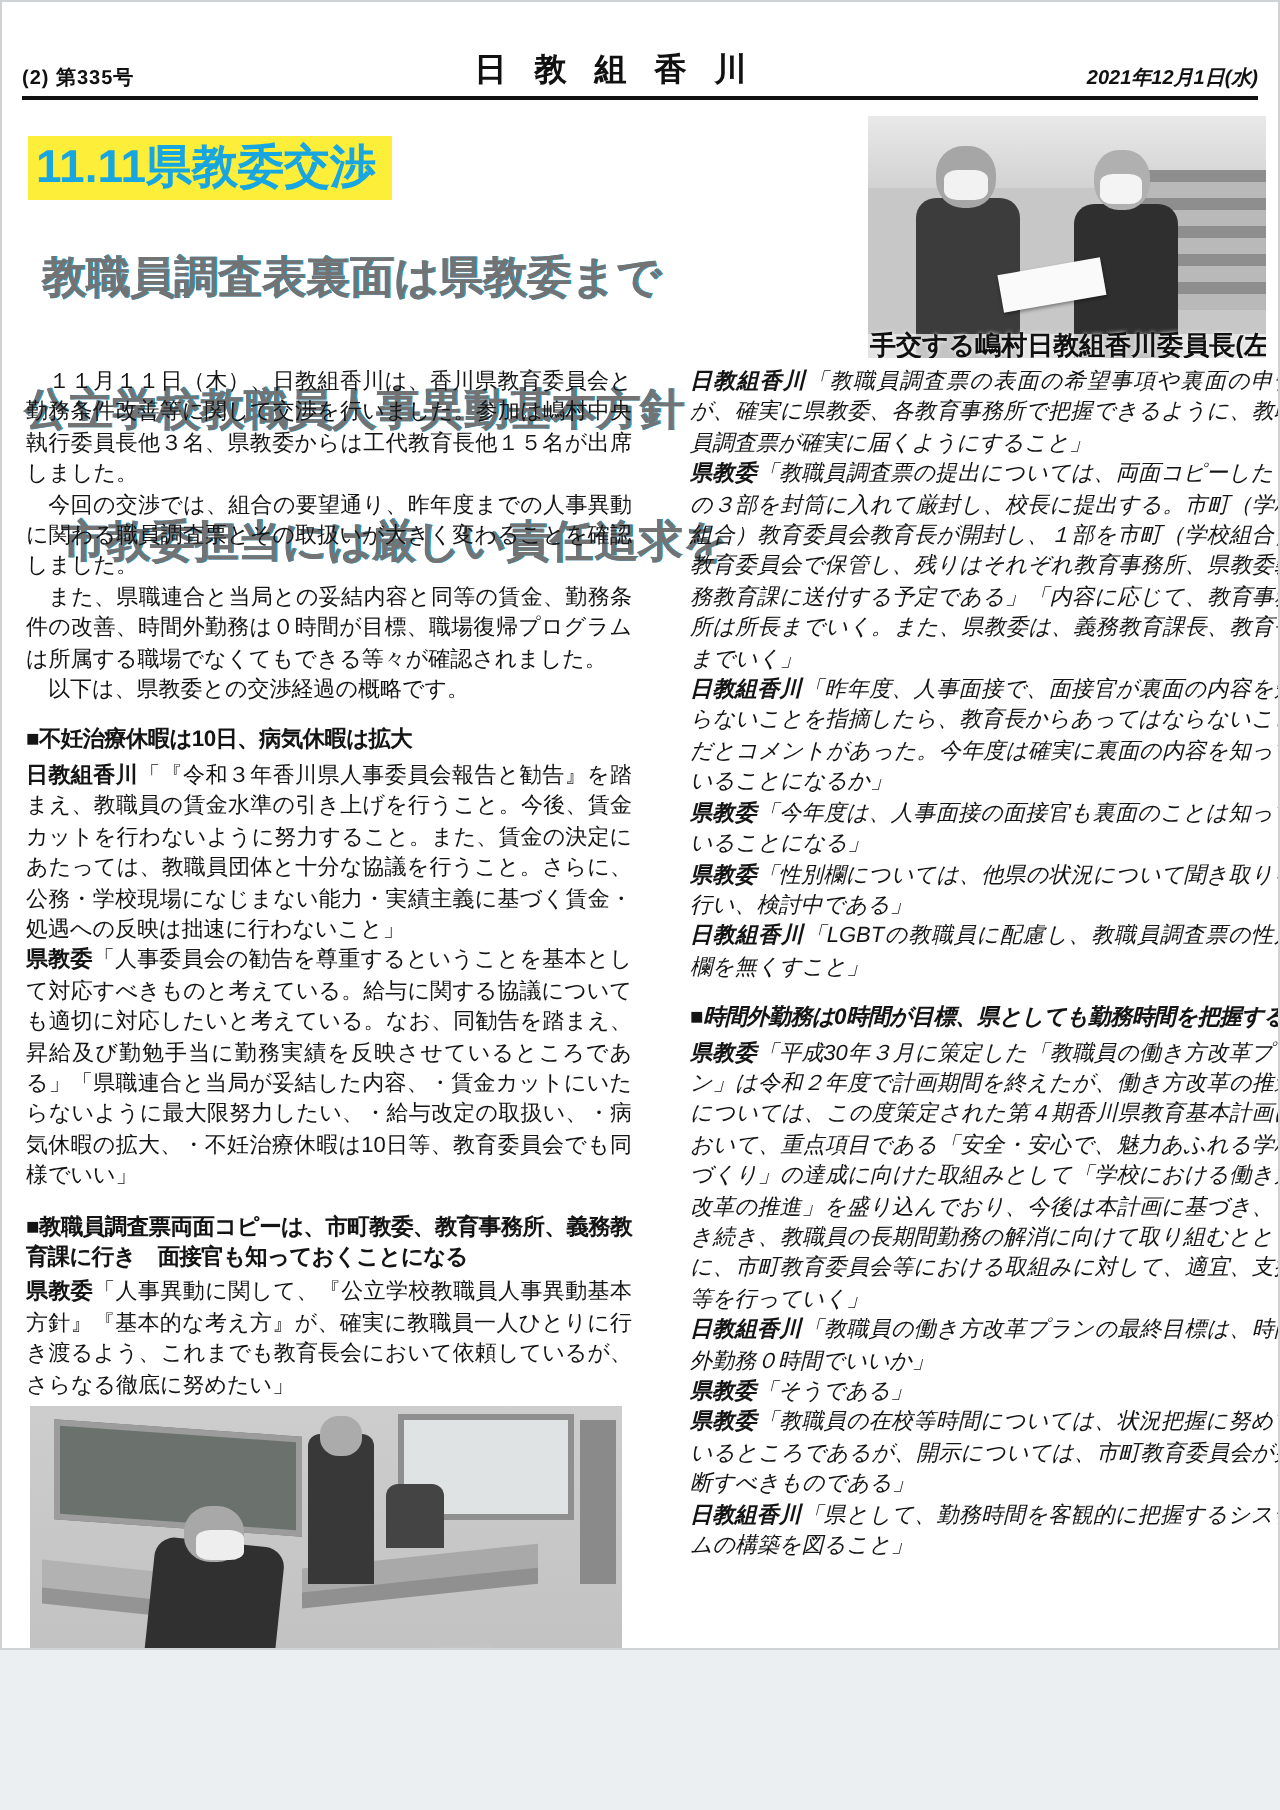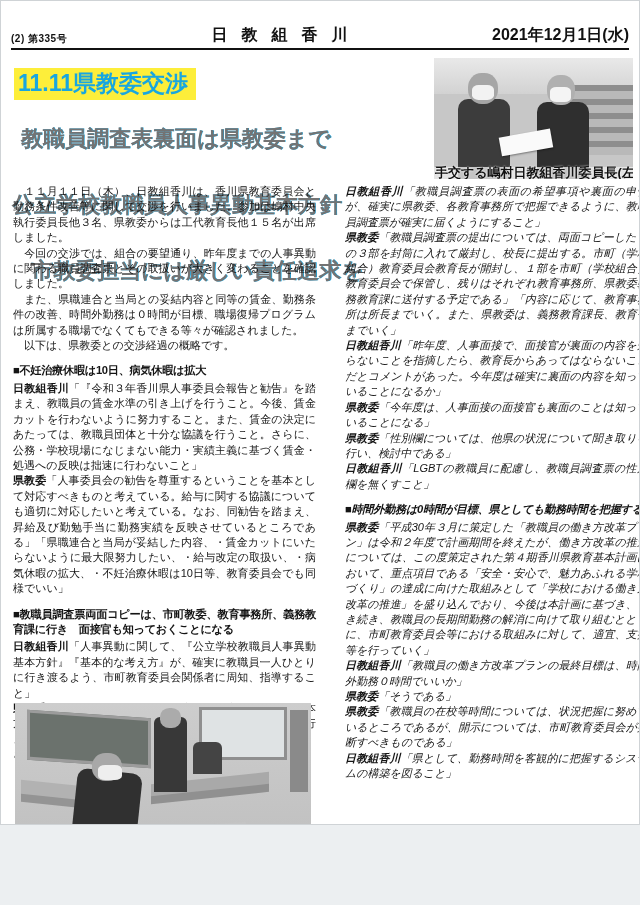--- a/index.html
+++ b/index.html
@@ -11,21 +11,21 @@
   }
   
   .header{
     position:absolute;left:10px;right:10px;top:28px;height:21px;
     border-bottom:2px solid #111;
     display:flex;align-items:flex-end;justify-content:space-between;
     padding-bottom:2px;box-sizing:border-box;
   }
   .issue{font-size:10px;font-weight:bold;letter-spacing:.5px;}
   .masthead{font-size:16px;font-weight:bold;letter-spacing:14px;text-indent:14px;}
-  .hdate{font-size:16px;font-weight:bold;}
+  .hdate{font-size:10px;font-weight:bold;font-style:italic;}
   
   .kicker{
     position:absolute;left:13px;top:67px;
     font-size:23px;font-weight:bold;color:#18a6e0;
     background:#fdee3a;padding:1px 8px 2px 4px;line-height:1.25;
   }
   .headline{position:absolute;left:0;top:86px;width:430px;}
   .hl{font-weight:bold;color:#737373;font-size:22px;line-height:29px;
       white-space:nowrap;letter-spacing:0px;
       text-shadow:.6px 0 #18a6e0;margin-top:37px;}
@@ -96,21 +96,20 @@
 
   <div class="col col-left" id="col-left">
       <p>　１１月１１日（木）、日教組香川は、香川県教育委員会と勤務条件改善等に関して交渉を行いました。参加は嶋村中央執行委員長他３名、県教委からは工代教育長他１５名が出席しました。</p>
       <p>　今回の交渉では、組合の要望通り、昨年度までの人事異動に関わる職員調査票とその取扱いが大きく変わることを確認しました。</p>
       <p>　また、県職連合と当局との妥結内容と同等の賃金、勤務条件の改善、時間外勤務は０時間が目標、職場復帰プログラムは所属する職場でなくてもできる等々が確認されました。</p>
       <p>　以下は、県教委との交渉経過の概略です。</p>
       <div class="sec-h">■不妊治療休暇は10日、病気休暇は拡大</div>
       <p class="speech"><b>日教組香川</b>「『令和３年香川県人事委員会報告と勧告』を踏まえ、教職員の賃金水準の引き上げを行うこと。今後、賃金カットを行わないように努力すること。また、賃金の決定にあたっては、教職員団体と十分な協議を行うこと。さらに、公務・学校現場になじまない能力・実績主義に基づく賃金・処遇への反映は拙速に行わないこと」</p>
       <p class="speech"><b>県教委</b>「人事委員会の勧告を尊重するということを基本として対応すべきものと考えている。給与に関する協議についても適切に対応したいと考えている。なお、同勧告を踏まえ、昇給及び勤勉手当に勤務実績を反映させているところである」「県職連合と当局が妥結した内容、・賃金カットにいたらないように最大限努力したい、・給与改定の取扱い、・病気休暇の拡大、・不妊治療休暇は10日等、教育委員会でも同様でいい」</p>
       <div class="sec-h">■教職員調査票両面コピーは、市町教委、教育事務所、義務教育課に行き　面接官も知っておくことになる</div>
-      <p class="speech"><b>日教組香川</b>「人事異動に関して、『公立学校教職員人事異動基本方針』『基本的な考え方』が、確実に教職員一人ひとりに行き渡るよう、市町教育委員会関係者に周知、指導すること」</p>
       <p class="speech"><b>県教委</b>「人事異動に関して、『公立学校教職員人事異動基本方針』『基本的な考え方』が、確実に教職員一人ひとりに行き渡るよう、これまでも教育長会において依頼しているが、さらなる徹底に努めたい」</p>
     </div>
   <div class="col col-right" id="col-right">
       <p class="speech"><b>日教組香川</b>「教職員調査票の表面の希望事項や裏面の申告が、確実に県教委、各教育事務所で把握できるように、教職員調査票が確実に届くようにすること」</p>
       <p class="speech"><b>県教委</b>「教職員調査票の提出については、両面コピーしたもの３部を封筒に入れて厳封し、校長に提出する。市町（学校組合）教育委員会教育長が開封し、１部を市町（学校組合）教育委員会で保管し、残りはそれぞれ教育事務所、県教委義務教育課に送付する予定である」「内容に応じて、教育事務所は所長までいく。また、県教委は、義務教育課長、教育長までいく」</p>
       <p class="speech"><b>日教組香川</b>「昨年度、人事面接で、面接官が裏面の内容を知らないことを指摘したら、教育長からあってはならないことだとコメントがあった。今年度は確実に裏面の内容を知っていることになるか」</p>
       <p class="speech"><b>県教委</b>「今年度は、人事面接の面接官も裏面のことは知っていることになる」</p>
       <p class="speech"><b>県教委</b>「性別欄については、他県の状況について聞き取りを行い、検討中である」</p>
       <p class="speech"><b>日教組香川</b>「LGBTの教職員に配慮し、教職員調査票の性別欄を無くすこと」</p>
       <div class="sec-h">■時間外勤務は0時間が目標、県としても勤務時間を把握する</div>

